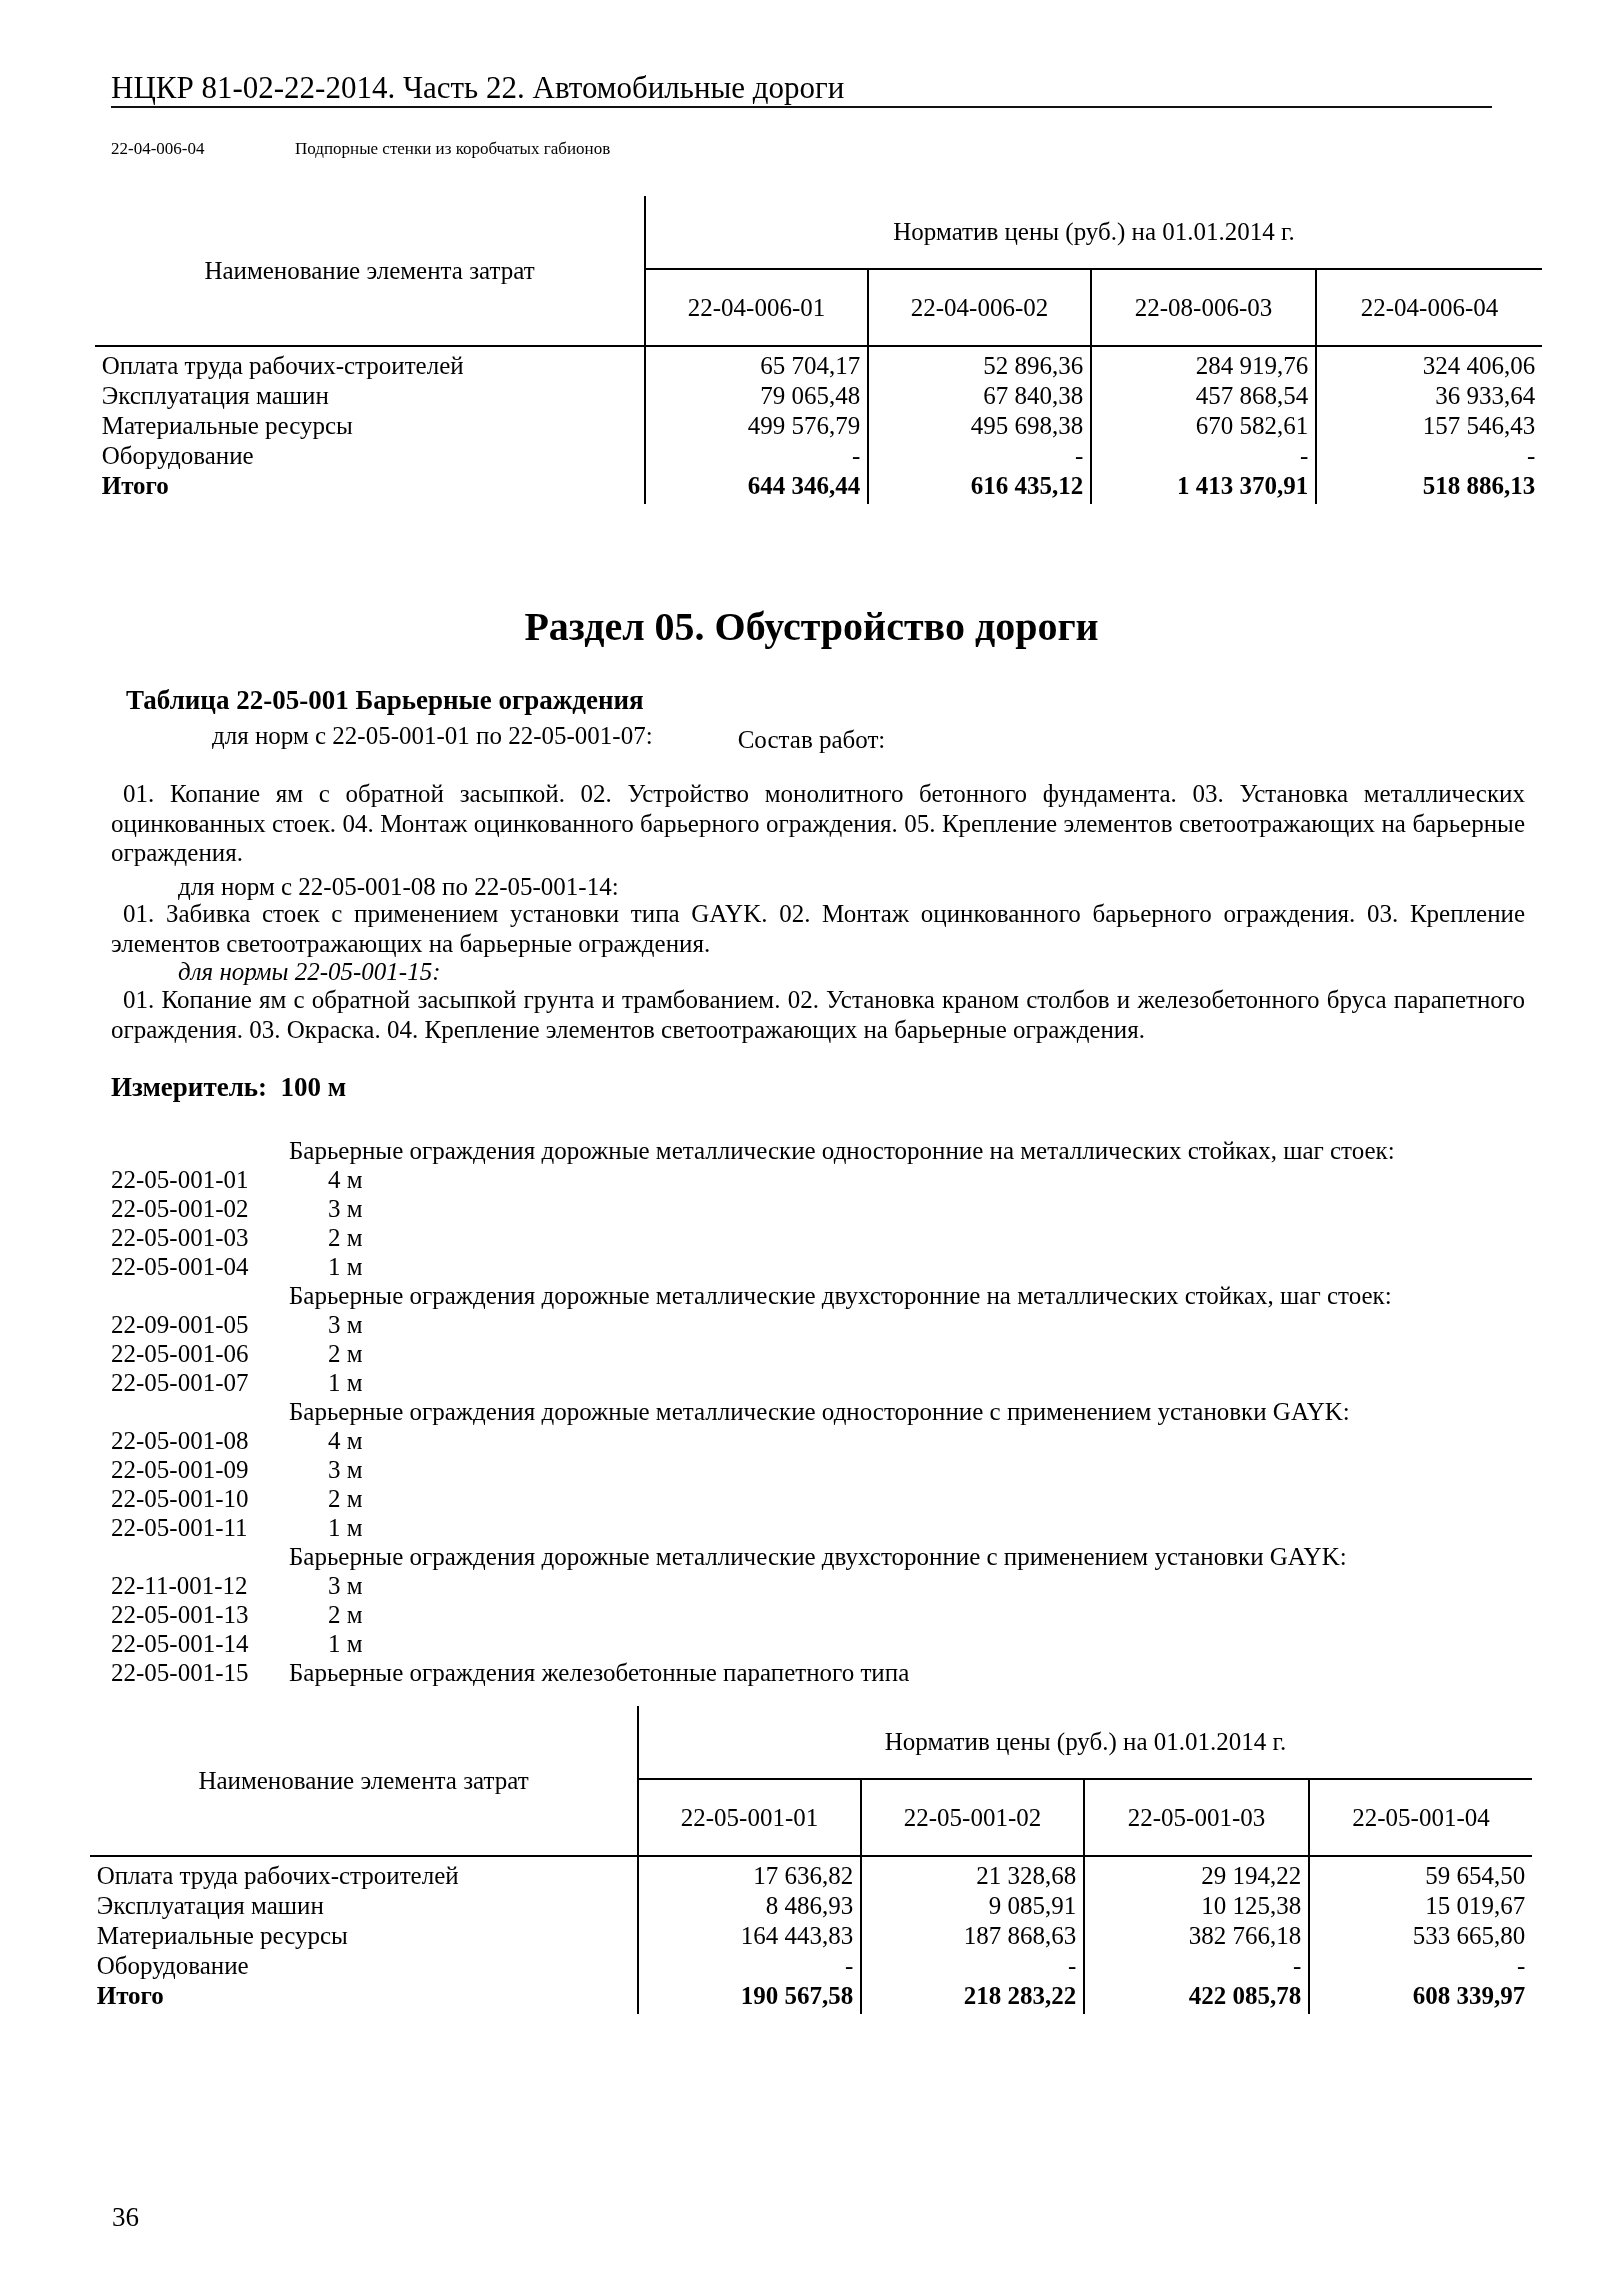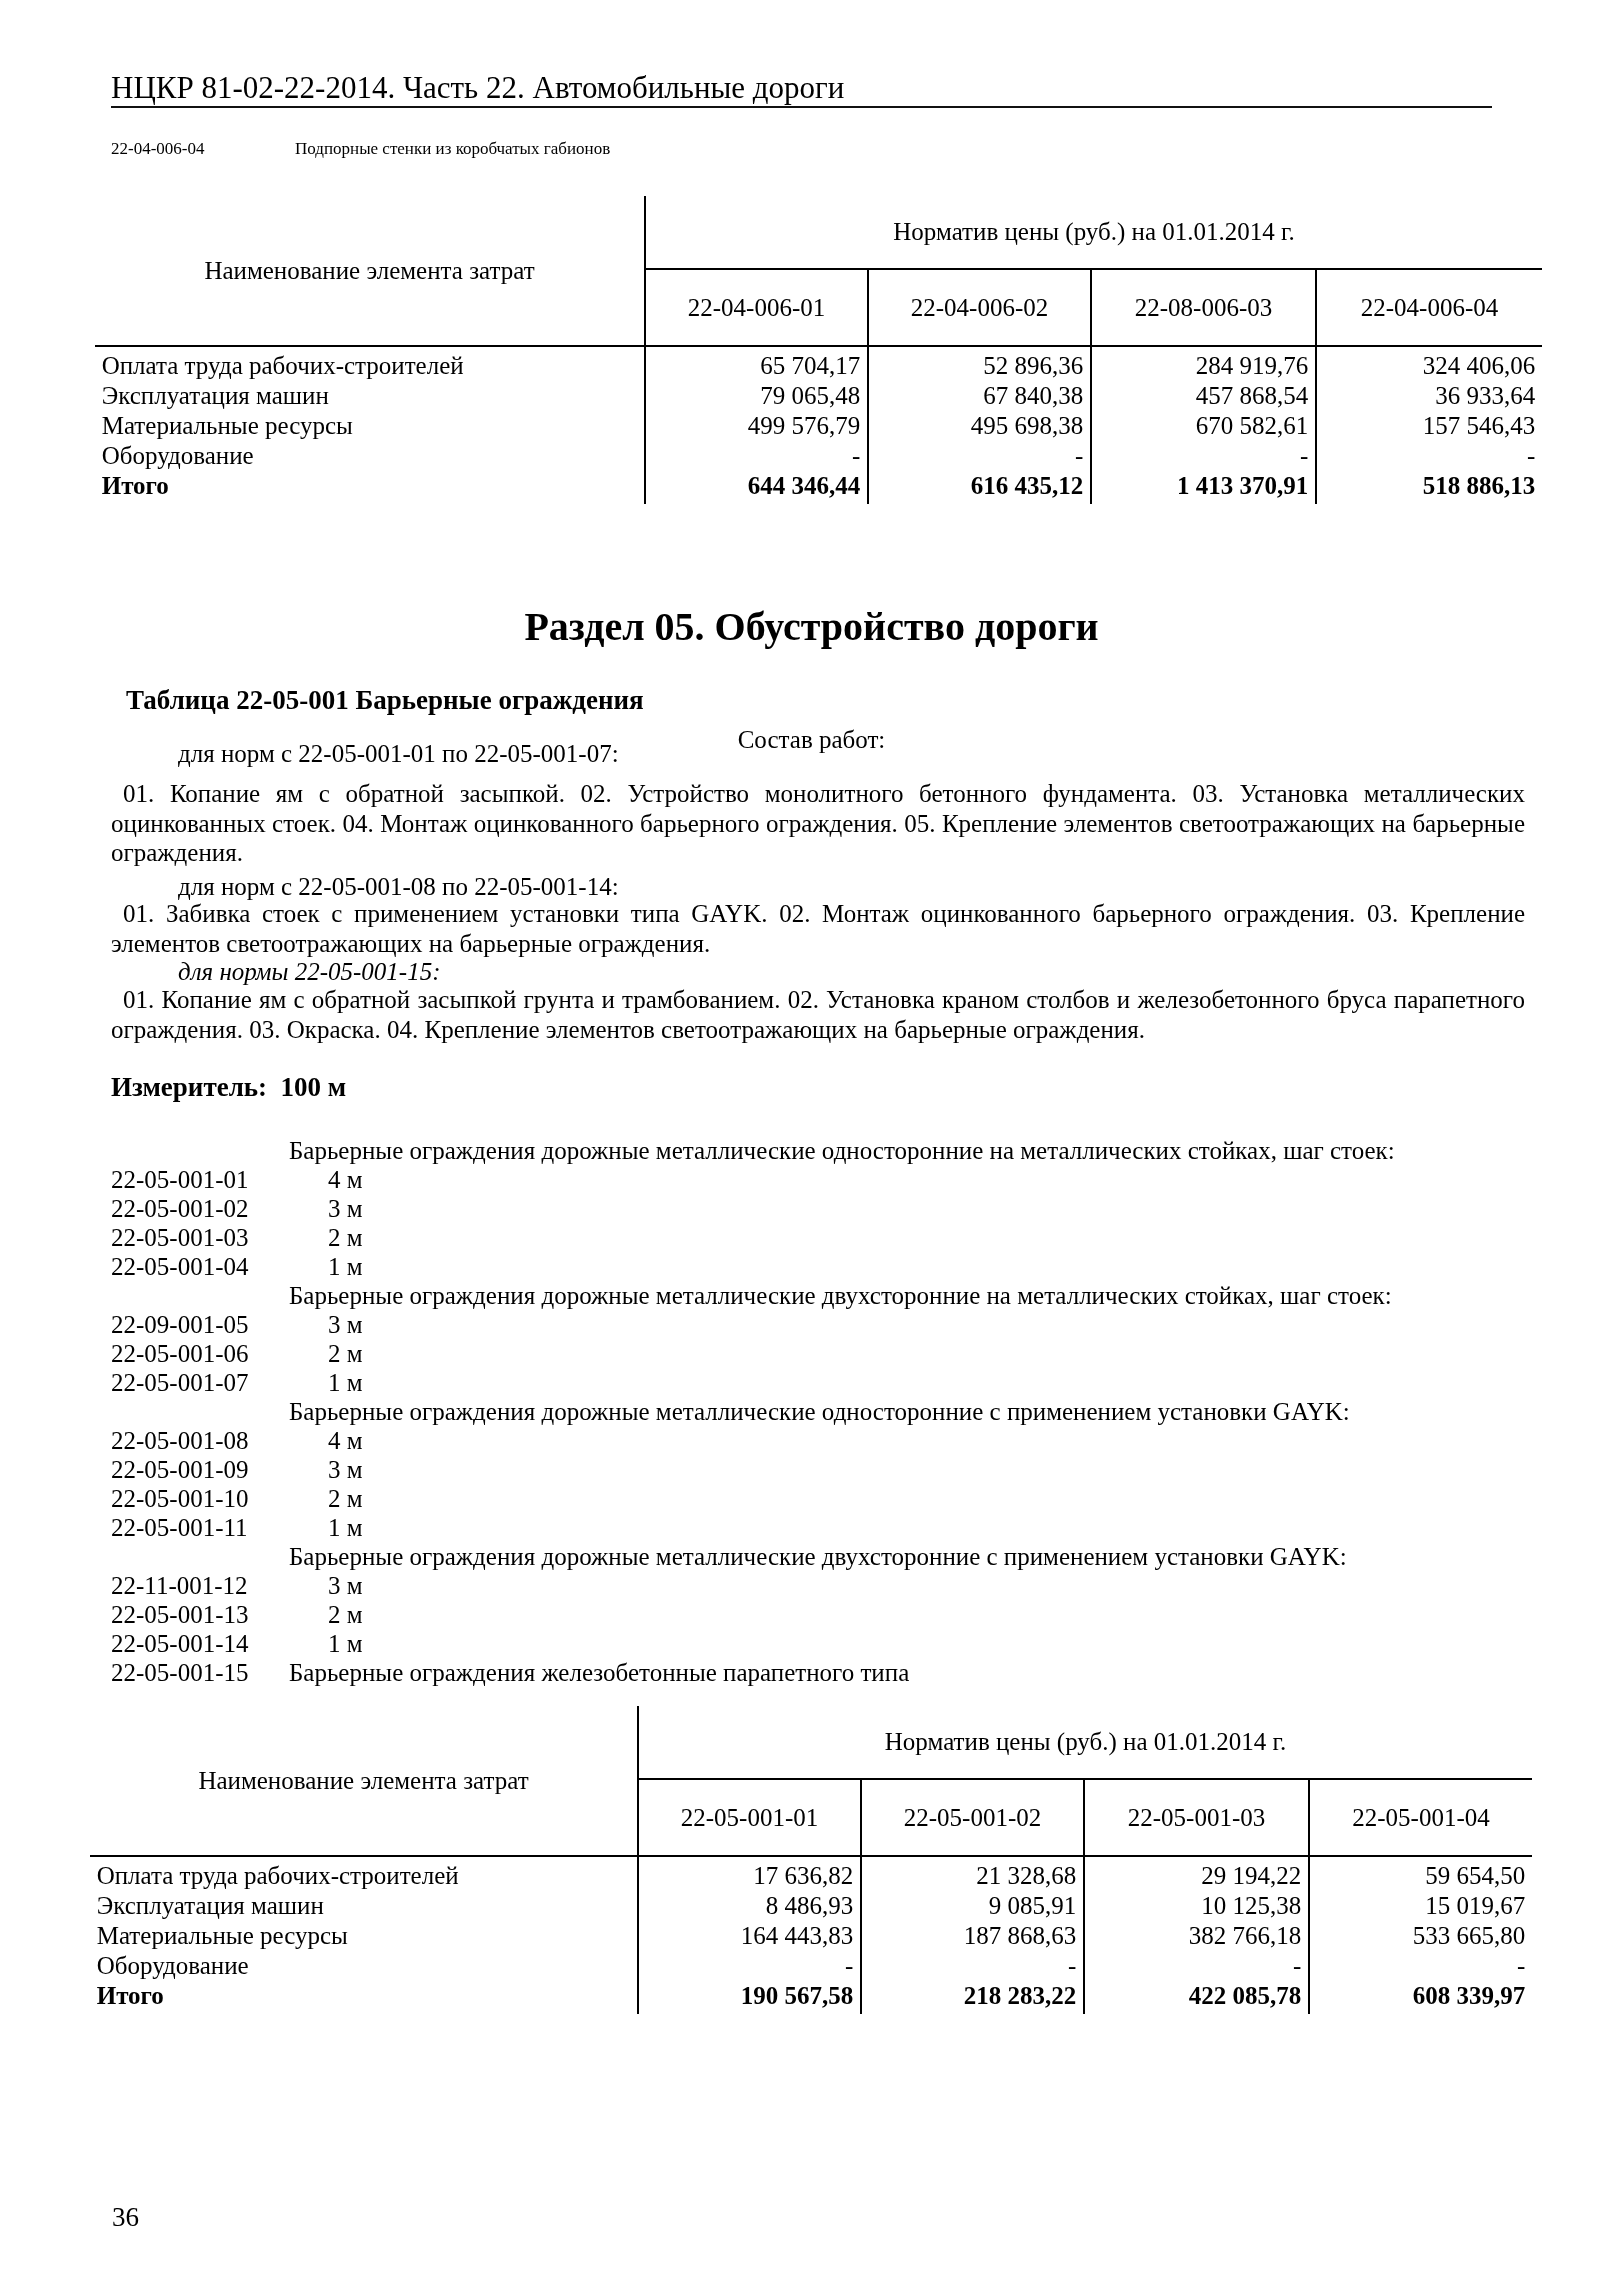--- a/index.html
+++ b/index.html
@@ -106,21 +106,21 @@
     <td class="num">1 413 370,91</td>
     <td class="num">518 886,13</td>
   </tr>
 </tbody>
   </table>
 
 <div class="abs section-title">Раздел 05. Обустройство дороги</div>
 <div class="abs table-title">Таблица 22-05-001  Барьерные ограждения</div>
 <div class="abs work-head">Состав работ:</div>
 
-<div class="abs para-lead" style="top:740px;">для норм с 22-05-001-01 по 22-05-001-07:</div>
+<div class="abs para-lead" style="top:722px;margin-left:34px;">для норм с 22-05-001-01 по 22-05-001-07:</div>
 <div class="abs para" style="top:779px; text-indent:12px;">01. Копание ям с обратной засыпкой. 02. Устройство монолитного бетонного фундамента. 03. Установка металлических оцинкованных стоек. 04. Монтаж оцинкованного барьерного ограждения. 05. Крепление элементов светоотражающих на барьерные ограждения.</div>
 
 <div class="abs para-lead" style="top:873px;">для норм с 22-05-001-08 по 22-05-001-14:</div>
 <div class="abs para" style="top:899px; text-indent:12px;">01. Забивка стоек с применением установки типа GAYK. 02. Монтаж оцинкованного барьерного ограждения. 03. Крепление элементов светоотражающих на барьерные ограждения.</div>
 
 <div class="abs para-lead" style="top:958px;font-style:italic;">для нормы 22-05-001-15:</div>
 <div class="abs para" style="top:985px; text-indent:12px;">01. Копание ям с обратной засыпкой грунта и трамбованием. 02. Установка краном столбов и железобетонного бруса парапетного ограждения. 03. Окраска. 04. Крепление элементов светоотражающих на барьерные ограждения.</div>
 
 <div class="abs measure">
   <span>Измеритель:</span><span class="val">100 м</span>

